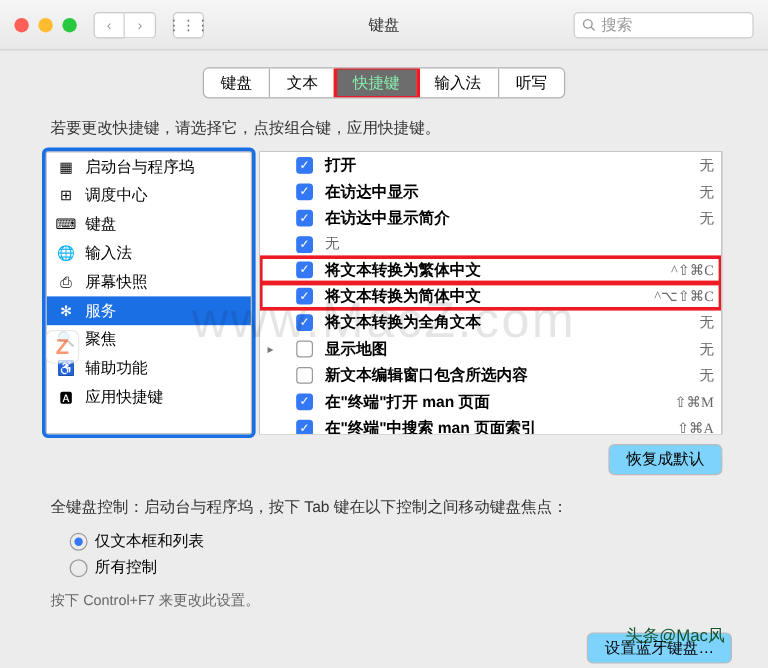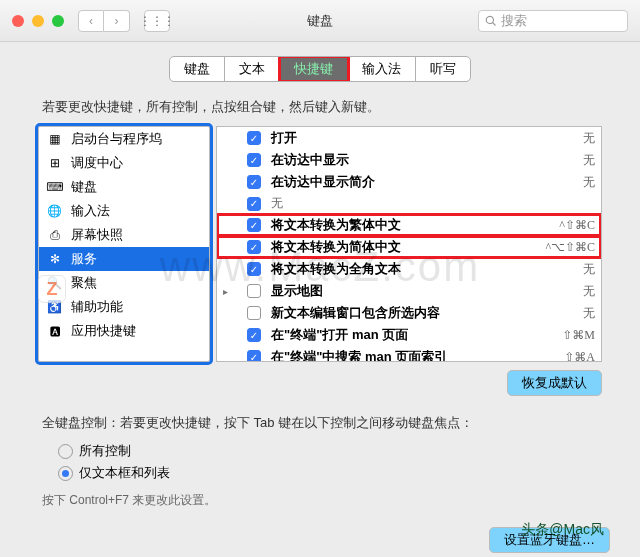--- a/index.html
+++ b/index.html
@@ -85,21 +85,21 @@
 <div class="tabs-row">
   <div class="tabs">
     <div class="tab">键盘</div>
     <div class="tab">文本</div>
     <div class="tab active highlight-red">快捷键</div>
     <div class="tab">输入法</div>
     <div class="tab">听写</div>
   </div>
 </div>
 
-<div class="instruction">若要更改快捷键，所有控制，点按组合键，然后键入新键。</div>
+<div class="instruction">若要更改快捷键，请选择它，点按组合键，应用快捷键。</div>
 
 <div class="panels">
   <div class="left-panel">
     <div class="left-item">
         <span class="left-icon">▦</span>
         <span>启动台与程序坞</span>
       </div>
     <div class="left-item">
         <span class="left-icon">⊞</span>
         <span>调度中心</span>
@@ -200,30 +200,30 @@
         <span class="lbl">在"终端"中搜索 man 页面索引</span>
         <span class="shortcut">⇧⌘A</span>
       </div>
     </div>
 </div>
 
 <div class="restore-row">
   <button class="btn">恢复成默认</button>
 </div>
 
-<div class="full-kb">全键盘控制：若要更改快捷键，按下 Tab 键在以下控制之间移动键盘焦点：</div>
+<div class="full-kb">全键盘控制：启动台与程序坞，按下 Tab 键在以下控制之间移动键盘焦点：</div>
 <div class="radio-group">
+  <div class="radio-row">
+      <div class="radio checked"></div>
+      <span>仅文本框和列表</span>
+    </div>
   <div class="radio-row">
       <div class="radio"></div>
       <span>所有控制</span>
     </div>
-  <div class="radio-row">
-      <div class="radio checked"></div>
-      <span>仅文本框和列表</span>
-    </div>
 </div>
 <div class="hint">按下 Control+F7 来更改此设置。</div>
 
 <div class="footer">
   <button class="btn">设置蓝牙键盘…</button>
 </div>
 
 <div class="wm-big">www.MacZ.com</div>
 <div class="wm-icon">Z</div>
 <div class="watermark">头条@Mac风</div>

